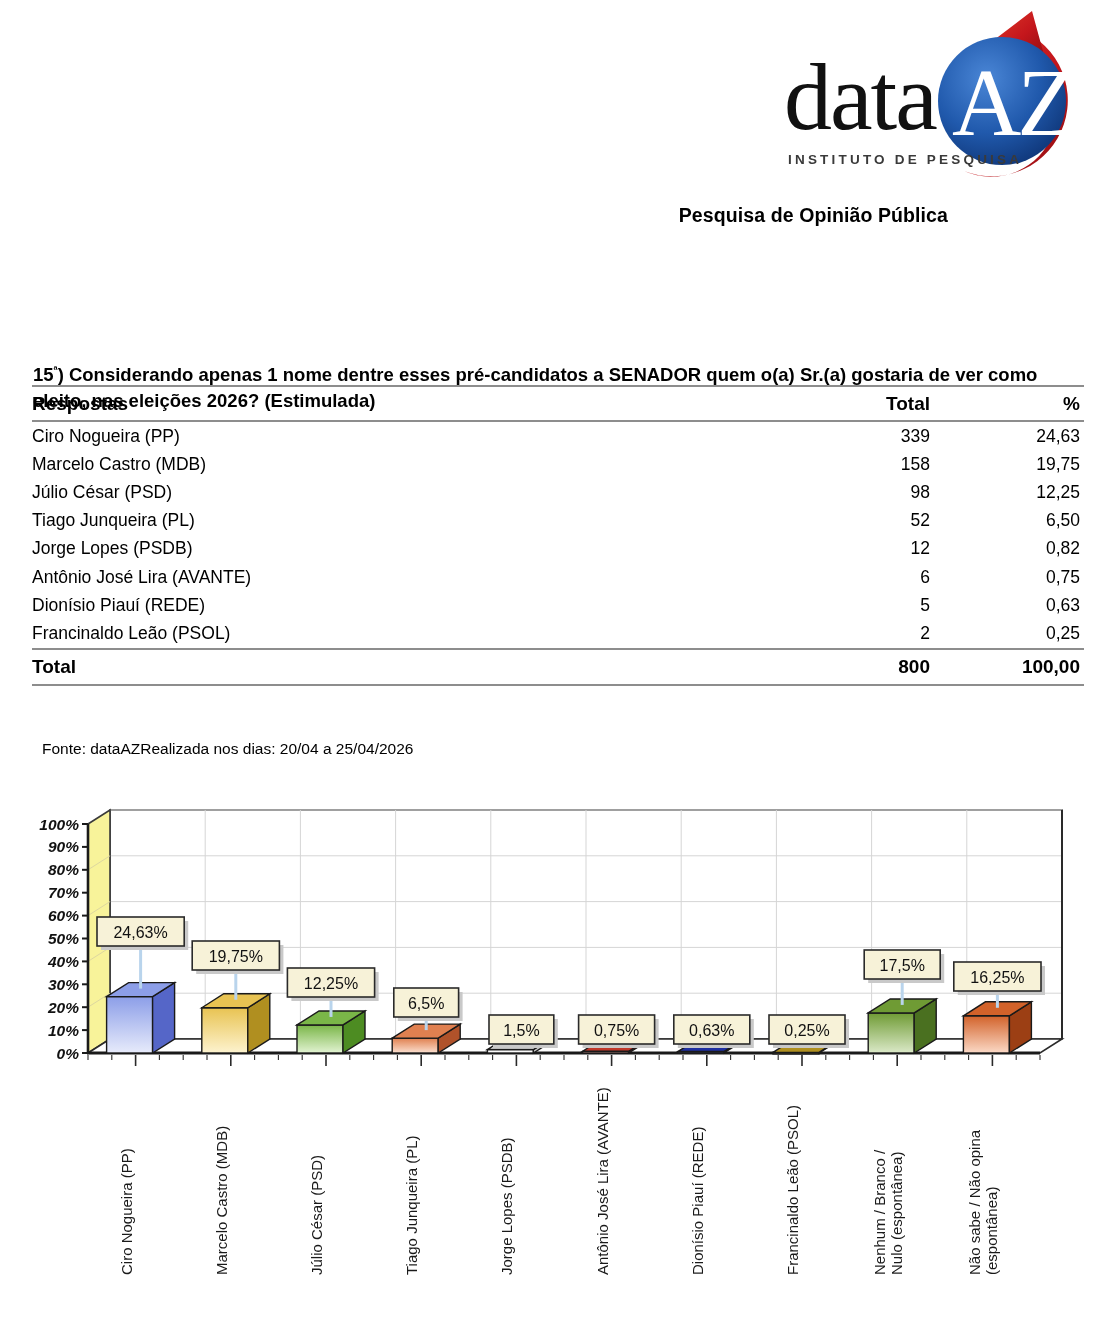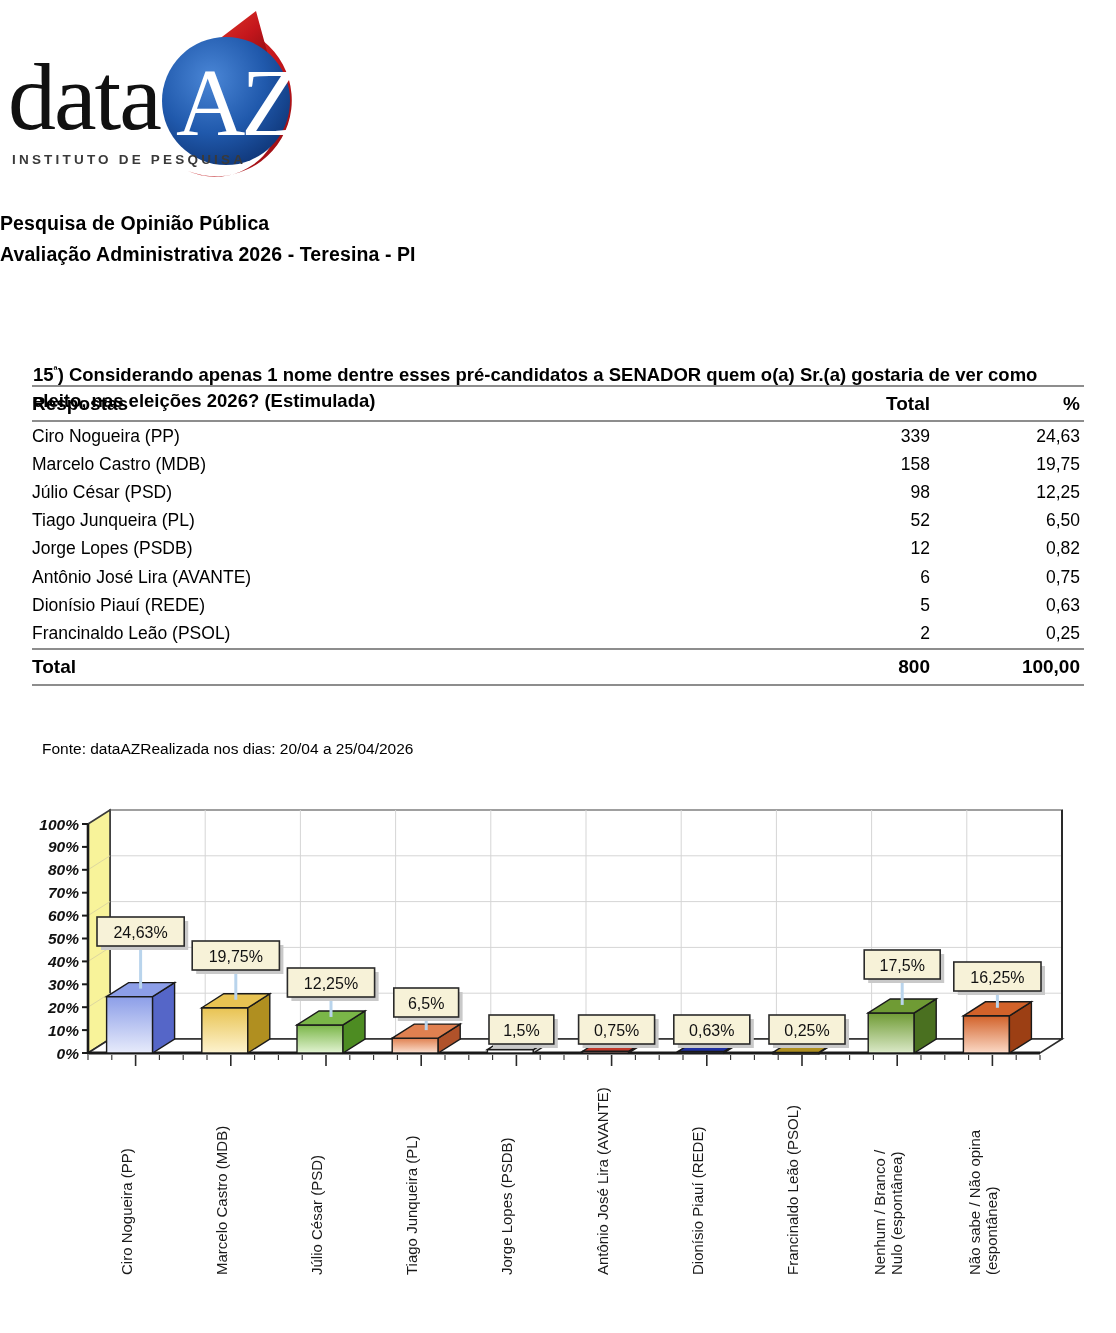--- a/index.html
+++ b/index.html
@@ -8,28 +8,28 @@
     background:#ffffff;
     font-family:"Liberation Sans",sans-serif;
     color:#000;
     position:relative;
     overflow:hidden;
   }
 
   
   #logo-wrap{
     position:absolute;left:0;top:6px;width:1116px;height:196px;
-    display:flex;align-items:center;justify-content:flex-start;
+    display:flex;align-items:center;justify-content:flex-end;
   }
   #logo-svg{display:block;}
 
   
   #titles{
-    position:absolute;left:0;top:208px;width:948px;
-    text-align:left;
+    position:absolute;left:0;top:200px;width:948px;
+    text-align:right;
   }
   #titles .t{
     font-size:19.5px;font-weight:bold;line-height:31px;letter-spacing:0.1px;
   }
 
   
   #question{
     position:absolute;left:33px;top:322px;width:1010px;
     font-size:18.5px;font-weight:bold;line-height:26px;margin-top:35px;
   }
@@ -103,21 +103,20 @@
     <text x="8" y="120" font-family="'Liberation Serif',serif" font-size="96" font-weight="400" fill="#111" letter-spacing="-2">data</text>
 
     <text x="176" y="126" font-family="'Liberation Serif',serif" font-size="96" font-weight="400" fill="#ffffff" letter-spacing="-4">AZ</text>
 
     <text x="12" y="155" font-family="'Liberation Sans',sans-serif" font-size="13.5" font-weight="600" fill="#3a3a3a" letter-spacing="3.2">INSTITUTO DE PESQUISA</text>
   </svg>
 </div>
 
 <div id="titles">
   <div class="t">Pesquisa de Opinião Pública</div>
-  <div class="t">Avaliação Administrativa 2026 - Teresina - PI</div>
 </div>
 
 <div id="question">
   <span>15</span><sup>ª</sup><span>) Considerando apenas 1 nome dentre esses pré-candidatos a SENADOR quem o(a) Sr.(a) gostaria de ver como eleito, nas eleições 2026? (Estimulada)</span>
 </div>
 
 <table id="tbl">
   <thead>
     <tr>
       <th class="c-resp">Respostas</th>

